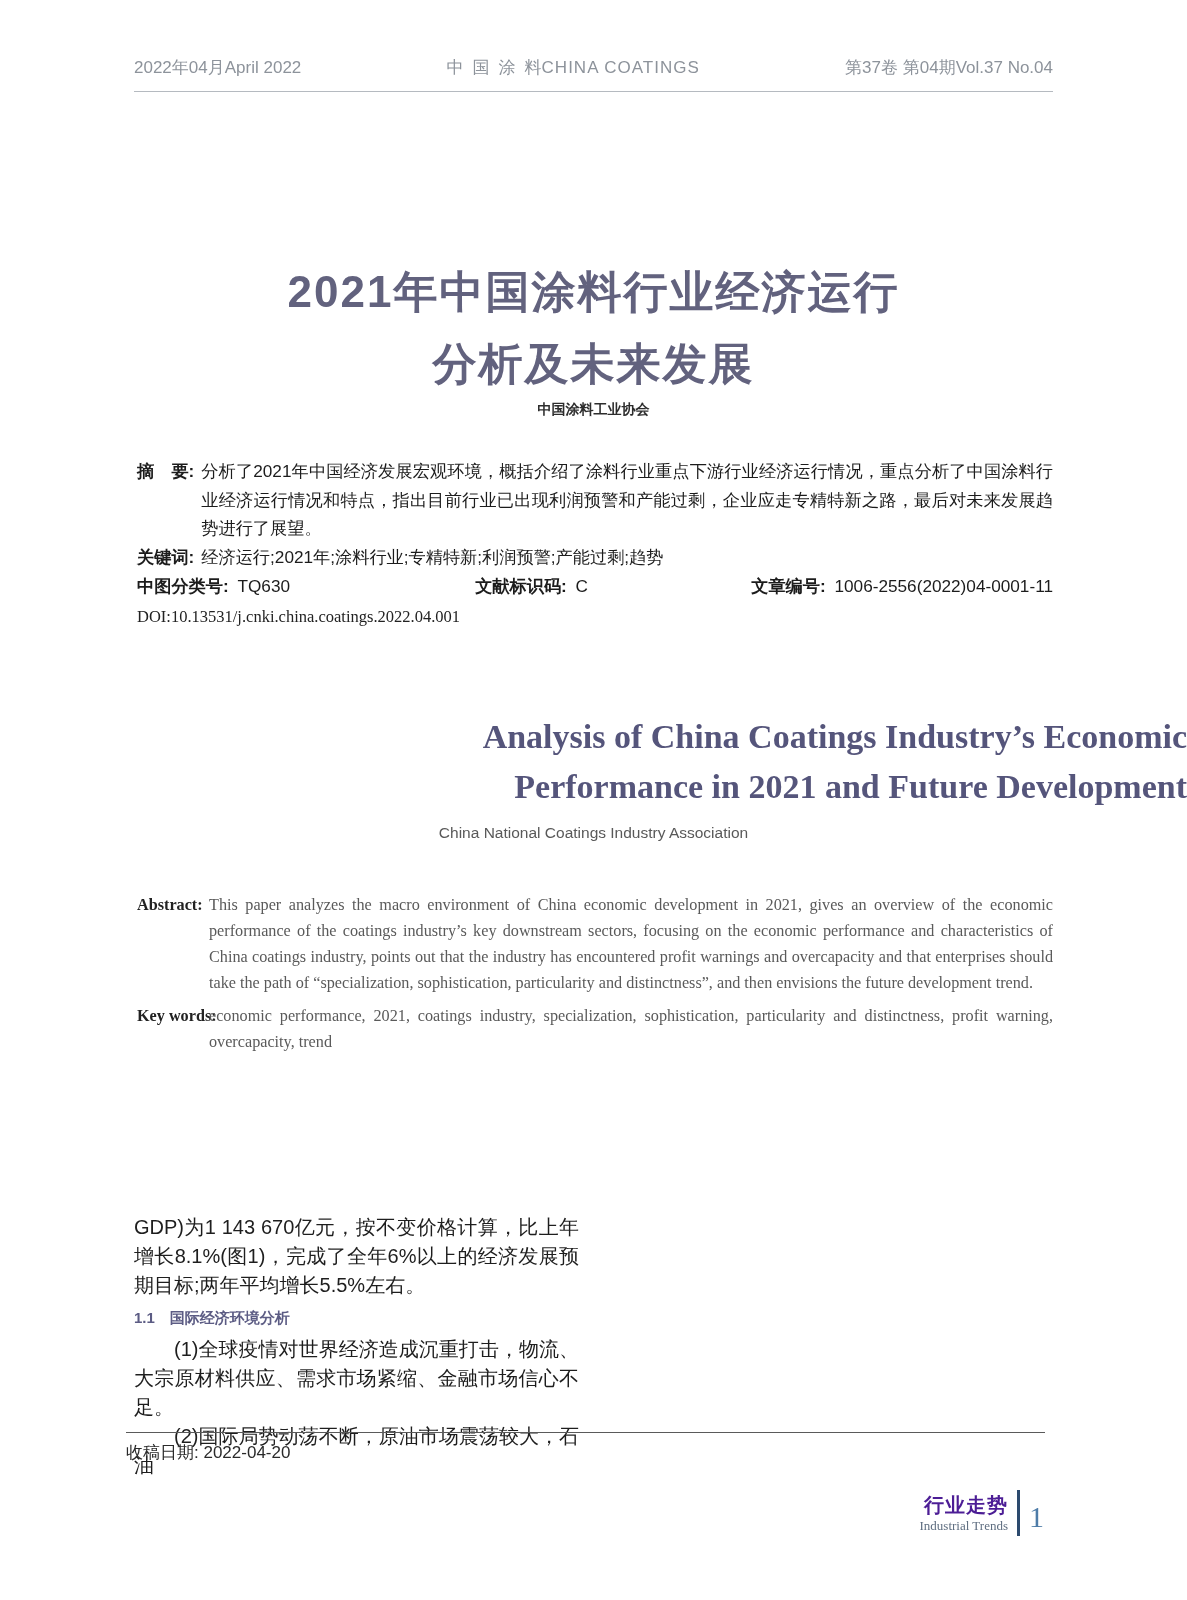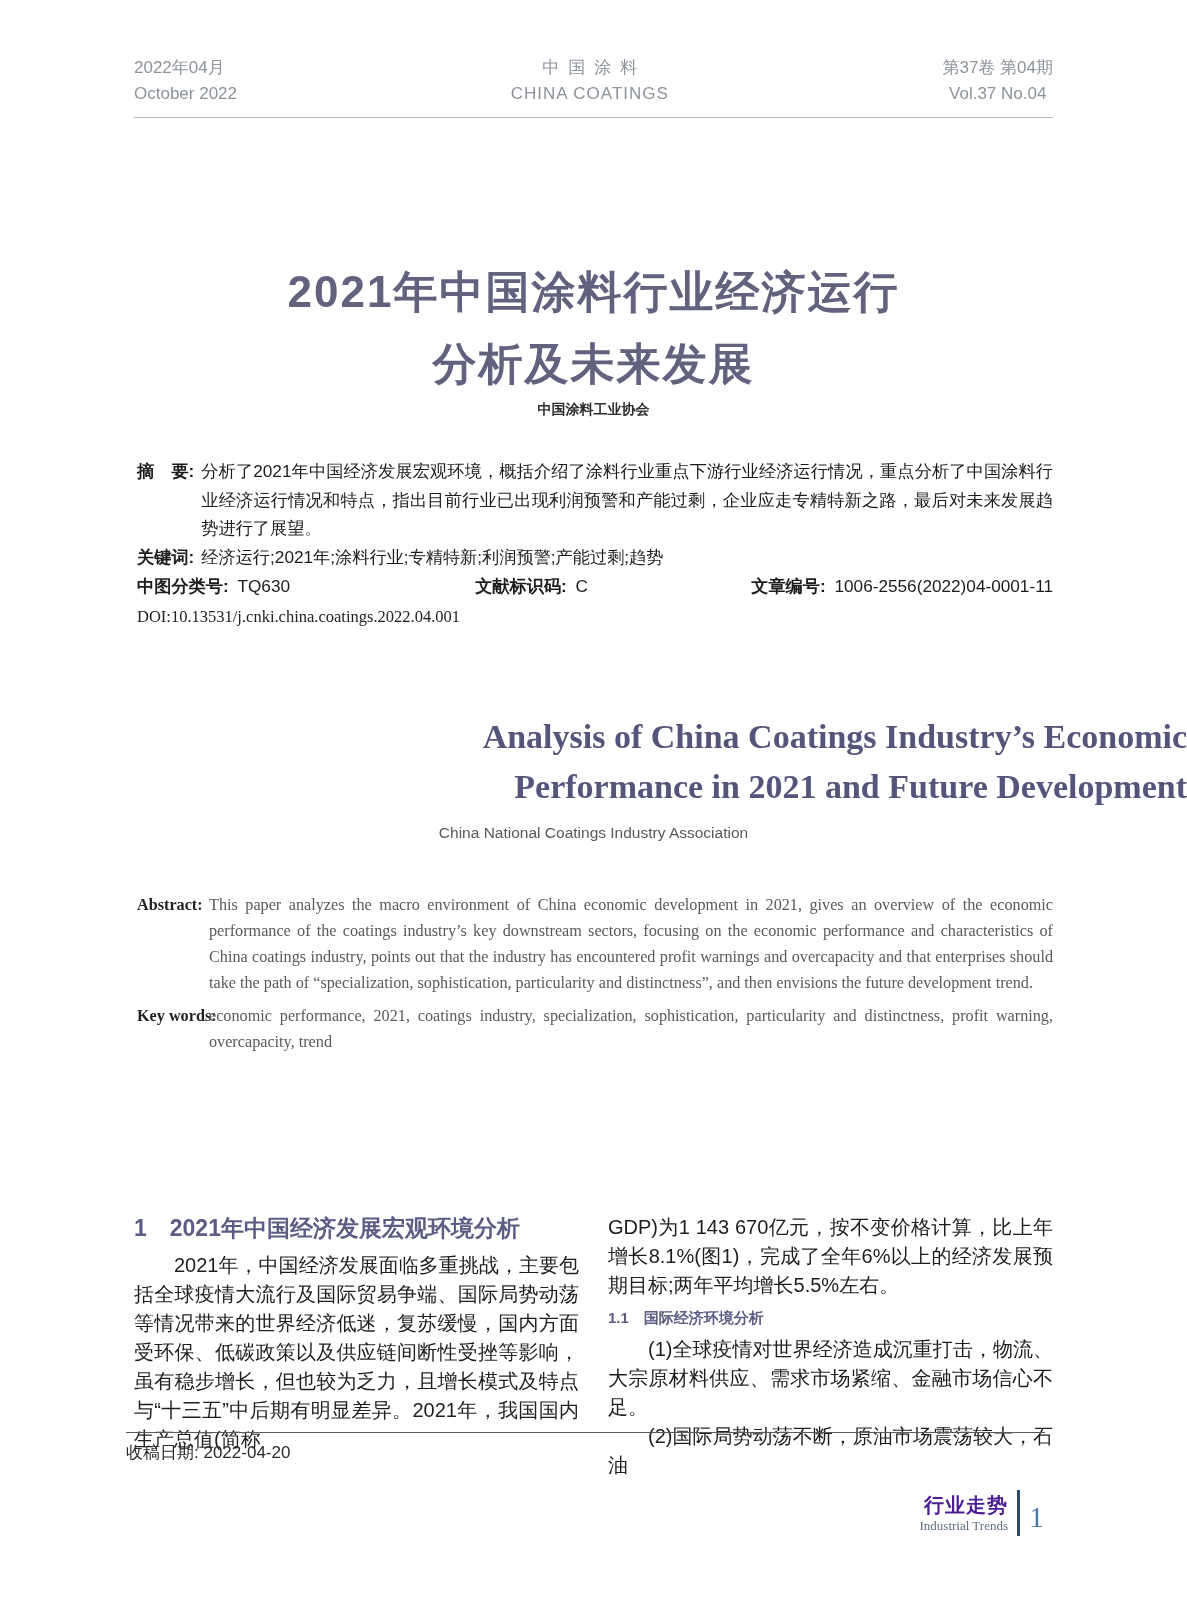--- a/index.html
+++ b/index.html
@@ -12,21 +12,21 @@
     color:#212121;
     overflow:hidden;
   }
   
   .jheader {
     position:absolute; top:55px; left:134px; width:919px;
     display:flex; justify-content:space-between; align-items:flex-end;
     padding-bottom:10px; border-bottom:1px solid #b5bac0;
     color:#8d939b; font-size:17px; line-height:26px;
   }
-  .jheader .cell { display:flex; flex-direction:column; }
+  .jheader .cell { display:flex; }
   .jheader .c-left { text-align:left; }
   .jheader .c-mid { text-align:center; }
   .jheader .c-right { text-align:center; }
   .jname-cn { letter-spacing:9px; margin-right:-9px; }
   .jname-en { letter-spacing:1px; }
   
   .title-cn {
     position:absolute; top:256px; left:0; width:100%;
     text-align:center; color:#62627e; font-weight:700;
     font-size:44px; line-height:72px; letter-spacing:2px;
@@ -103,21 +103,21 @@
   .pf-num { font-family:"Liberation Serif", serif; font-size:30px; color:#4e7ca8; padding-top:8px; }
 </style>
 </head>
 <body>
 
 <div class="page">
 
   <div class="jheader">
     <div class="cell c-left">
       <span>2022年04月</span>
-      <span>October 2022</span>
+      <span>April 2022</span>
     </div>
     <div class="cell c-mid">
       <span class="jname-cn">中国涂料</span>
       <span class="jname-en">CHINA COATINGS</span>
     </div>
     <div class="cell c-right">
       <span>第37卷 第04期</span>
       <span>Vol.37 No.04</span>
     </div>
   </div>
@@ -166,24 +166,20 @@
       <span class="meta-text">This paper analyzes the macro environment of China economic development in 2021, gives an overview of the economic performance of the coatings industry’s key downstream sectors, focusing on the economic performance and characteristics of China coatings industry, points out that the industry has encountered profit warnings and overcapacity and that enterprises should take the path of “specialization, sophistication, particularity and distinctness”, and then envisions the future development trend.</span>
     </div>
     <div class="meta-row kw-row">
       <span class="meta-label">Key words:</span>
       <span class="meta-text">economic performance, 2021, coatings industry, specialization, sophistication, particularity and distinctness, profit warning, overcapacity, trend</span>
     </div>
   </div>
 
   <div class="body-cols">
     <div class="col">
-      <div class="h-sec1">1　2021年中国经济发展宏观环境分析</div>
-      <div class="para-indent">2021年，中国经济发展面临多重挑战，主要包括全球疫情大流行及国际贸易争端、国际局势动荡等情况带来的世界经济低迷，复苏缓慢，国内方面受环保、低碳政策以及供应链间断性受挫等影响，虽有稳步增长，但也较为乏力，且增长模式及特点与“十三五”中后期有明显差异。2021年，我国国内生产总值(简称</div>
-    </div>
-    <div class="col">
       <div>GDP)为1 143 670亿元，按不变价格计算，比上年增长8.1%(图1)，完成了全年6%以上的经济发展预期目标;两年平均增长5.5%左右。</div>
       <div class="h-sec11">1.1　国际经济环境分析</div>
       <div class="para-indent">(1)全球疫情对世界经济造成沉重打击，物流、大宗原材料供应、需求市场紧缩、金融市场信心不足。</div>
       <div class="para-indent">(2)国际局势动荡不断，原油市场震荡较大，石油</div>
     </div>
   </div>
 
   <div class="footnote">收稿日期: 2022-04-20</div>
 
   <div class="pfooter">

